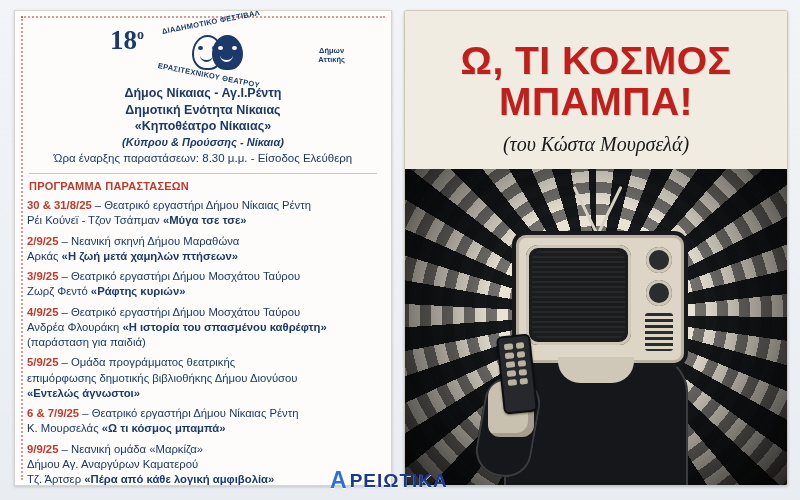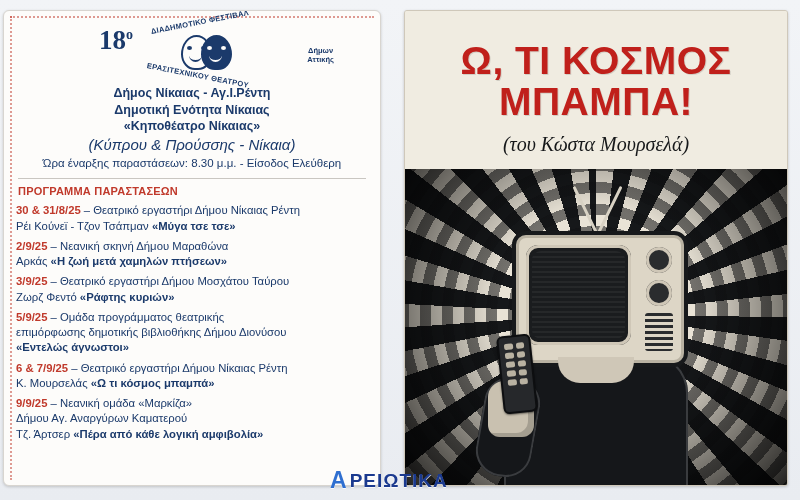--- a/index.html
+++ b/index.html
@@ -16,27 +16,27 @@
   .page {
     position: relative;
     width: 800px;
     height: 500px;
     background: linear-gradient(180deg, #f2f4f7 0%, #e9ecf1 100%);
   }
 
   
   .program-card {
     position: absolute;
-    left: 3px;
+    left: 14px;
     top: 10px;
     width: 376px;
     height: 474px;
     background: #fdfcfa;
     border: 1px solid #d8d5d0;
-    border-radius: 6px;
+    border-radius: 0;
     box-shadow: 0 1px 3px rgba(0,0,0,0.18);
     overflow: hidden;
   }
   .program-inner {
     position: absolute;
     inset: 0;
     padding: 8px 12px 6px 12px;
     box-sizing: border-box;
   }
 
@@ -150,22 +150,22 @@
   .hdr {
     text-align: center;
     color: #1b3a6b;
     font-weight: bold;
     font-size: 12.5px;
     line-height: 1.32;
     margin-top: 2px;
   }
   .hdr .sub {
     font-style: italic;
-    font-weight: normal;
-    font-size: 15px;
+    font-weight: bold;
+    font-size: 11px;
   }
   .hdr .plain {
     font-weight: normal;
     font-size: 11.5px;
     margin-top: 2px;
   }
 
   .divider {
     margin: 7px 2px 6px 2px;
     height: 1px;
@@ -508,20 +508,27 @@
           <span class="ttl">«Η ζωή μετά χαμηλών πτήσεων»</span>
         </div>
 
         <div class="entry">
           <span class="date">3/9/25</span>
           <span>– Θεατρικό εργαστήρι Δήμου Μοσχάτου Ταύρου</span><br>
           <span>Ζωρζ Φεντό</span>
           <span class="ttl">«Ράφτης κυριών»</span>
         </div>
 
+        <div class="entry">
+          <span class="date">4/9/25</span>
+          <span>– Θεατρικό εργαστήρι Δήμου Μοσχάτου Ταύρου</span><br>
+          <span>Ανδρέα Φλουράκη</span>
+          <span class="ttl">«Η ιστορία του σπασμένου καθρέφτη»</span><br>
+          <span class="note">(παράσταση για παιδιά)</span>
+        </div>
 
         <div class="entry">
           <span class="date">5/9/25</span>
           <span>– Ομάδα προγράμματος θεατρικής</span><br>
           <span>επιμόρφωσης δημοτικής βιβλιοθήκης Δήμου Διονύσου</span><br>
           <span class="ttl">«Εντελώς άγνωστοι»</span>
         </div>
 
         <div class="entry">
           <span class="date">6 &amp; 7/9/25</span>

